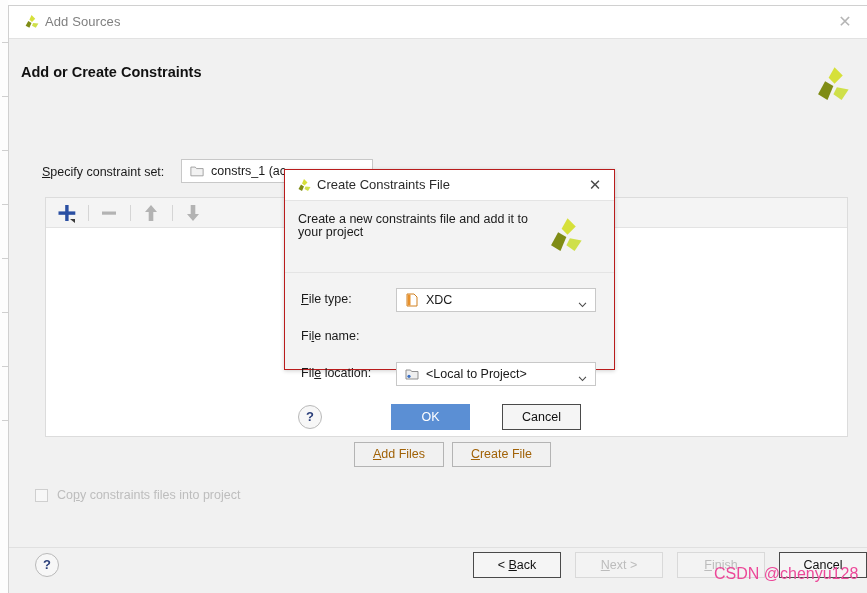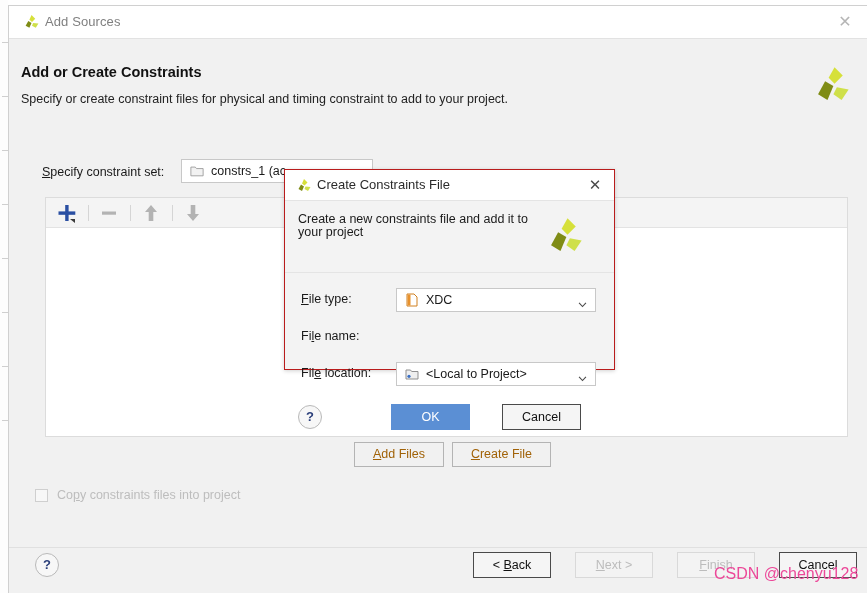--- a/index.html
+++ b/index.html
@@ -212,21 +212,21 @@
     font-weight: bold;
     color: #2b3f7a;
     line-height: 22px;
     cursor: pointer;
   }
   #help-main { left: 26px; top: 514px; }
 
   .navbtn {
     position: absolute;
     top: 513px;
-    width: 78px; height: 26px;
+    width: 88px; height: 26px;
     box-sizing: border-box;
     font-size: 12.5px;
     text-align: center;
     line-height: 24px;
     background: #f3f3f3;
     cursor: pointer;
   }
   .navbtn.enabled {
     border: 1px solid #4a4a4a;
     color: #111;
@@ -409,21 +409,20 @@
         <polygon points="19,17 29,18 24,26 17,22" fill="#cfe04a"></polygon>
       </svg>
     </span>
     <span class="tb-title">Add Sources</span>
     <span class="tb-close">✕</span>
   </div>
 
   <div id="page">
 
     <div class="wiz-heading">Add or Create Constraints</div>
-    <div class="wiz-sub">Specify or create constraint files for physical and timing constraint to add to your project.</div>
 
     <span class="wiz-logo">
       <svg viewBox="0 0 32 34" width="38" height="40">
         <polygon points="19,1 26,8 19,15 14,10" fill="#d6e03a"></polygon>
         <polygon points="11,13 18,17 13,29 5,24" fill="#7f8c15"></polygon>
         <polygon points="21,18 31,20 25,29 18,24" fill="#cfe04a"></polygon>
       </svg>
     </span>
 
     <div class="cs-label"><span class="u">S</span><span>pecify constraint set:</span></div>

